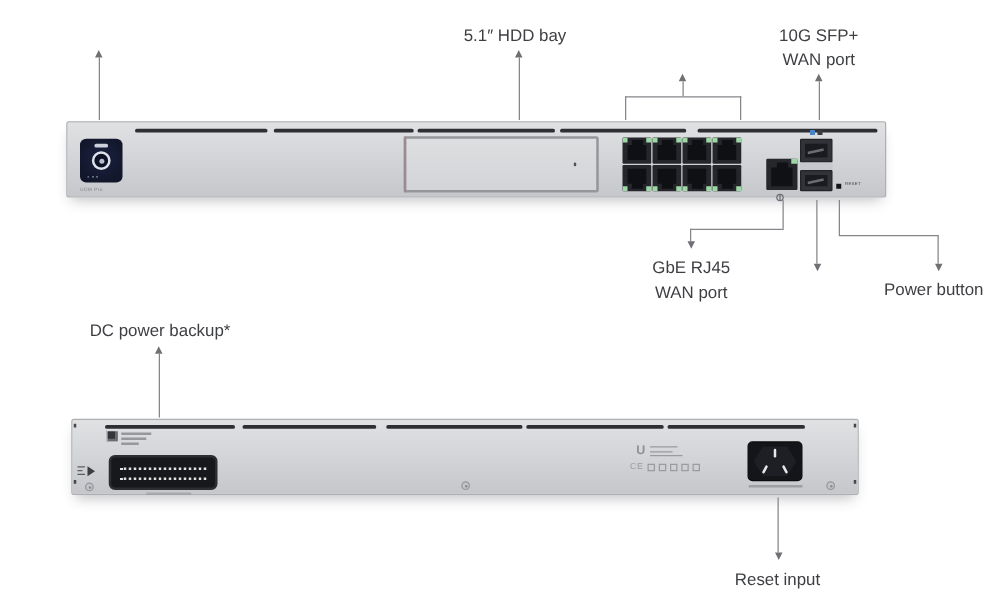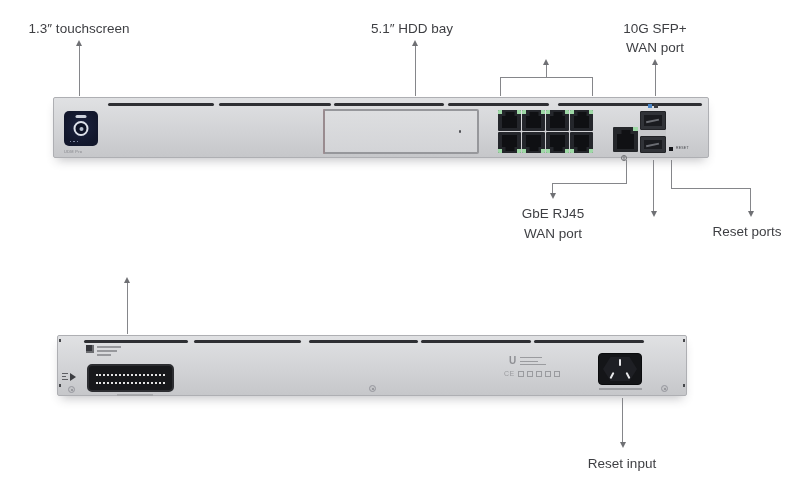--- a/index.html
+++ b/index.html
@@ -126,23 +126,20 @@
   .acinlet .pl { left:12px; bottom:5px; transform:rotate(28deg); }
   .acinlet .pr { right:12px; bottom:5px; transform:rotate(-28deg); }
   .rating { position:absolute; left:541px; top:52px; width:43px; height:2px; background:#8f9094; opacity:.75; }
   .edgemark { position:absolute; width:2px; height:3px; background:#46474b; }
 </style>
 </head>
 <body>
 
 <div id="canvas">
 
-  <div class="callout" style="left:79px; top:19px;">
-    <span>1.3″ touchscreen</span>
-  </div>
   <span class="arr up" style="left:79px; top:40px;"></span>
   <div class="lline v" style="left:78.5px; top:46px; height:50px;"></div>
 
   <div class="callout" style="left:412px; top:19px;">
     <span>5.1″ HDD bay</span>
   </div>
   <span class="arr up" style="left:415px; top:40px;"></span>
   <div class="lline v" style="left:414.5px; top:46px; height:50px;"></div>
 
   <span class="arr up" style="left:546px; top:59px;"></span>
@@ -240,23 +237,26 @@
   </div>
 
   <div class="lline v" style="left:653px; top:160px; height:51px;"></div>
   <span class="arr down" style="left:653.5px; top:211px;"></span>
 
   <div class="lline v" style="left:671px; top:160px; height:28px;"></div>
   <div class="lline h" style="left:671px; top:188px; width:80px;"></div>
   <div class="lline v" style="left:750px; top:188px; height:23px;"></div>
   <span class="arr down" style="left:750.5px; top:211px;"></span>
   <div class="callout" style="left:747px; top:222px;">
-    <span>Reset ports</span>
-  </div>
-
+    <span>Power button</span>
+  </div>
+
+  <div class="callout" style="left:128px; top:255px;">
+    <span>DC power backup*</span>
+  </div>
   <span class="arr up" style="left:127px; top:277px;"></span>
   <div class="lline v" style="left:126.5px; top:283px; height:51px;"></div>
 
   <div class="chassis rear" style="left:57px; top:335px; width:630px; height:61px;">
     <div class="vent" style="left:26px;  width:104px;"></div>
     <div class="vent" style="left:136px; width:107px;"></div>
     <div class="vent" style="left:251px; width:109px;"></div>
     <div class="vent" style="left:363px; width:110px;"></div>
     <div class="vent" style="left:476px; width:110px;"></div>
 

